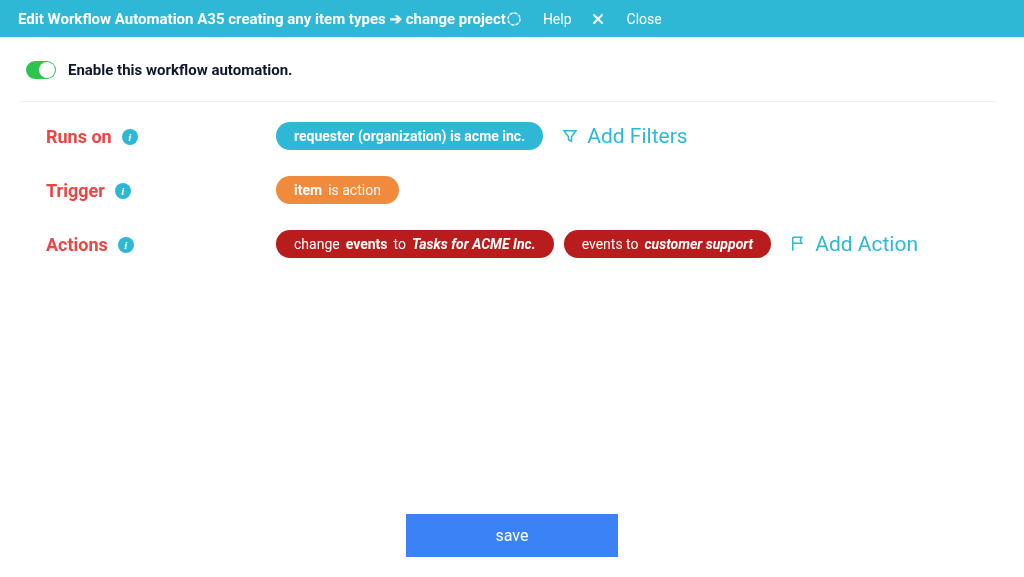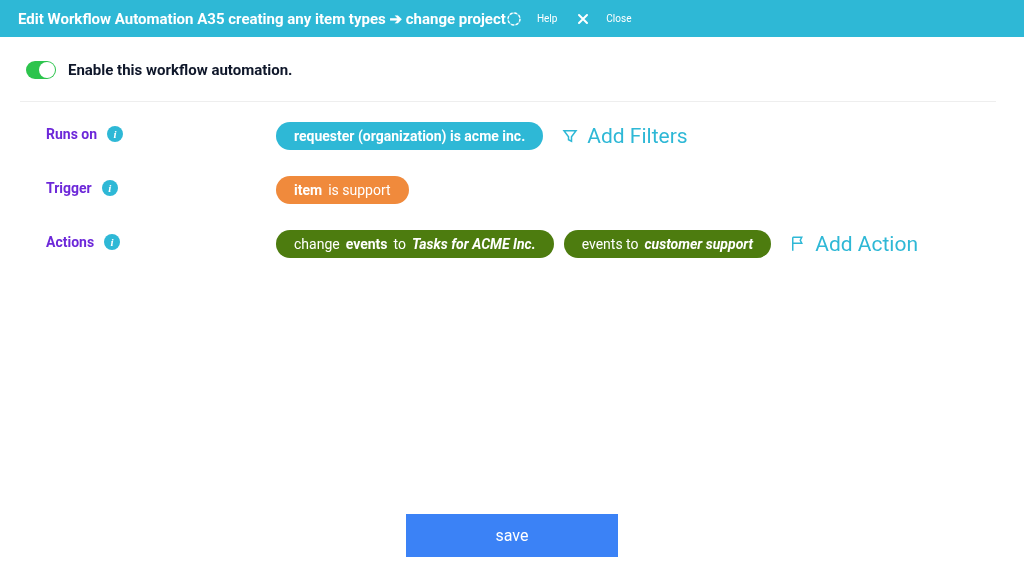--- a/index.html
+++ b/index.html
@@ -28,23 +28,23 @@
       font-weight: 700;
     }
     .header-actions {
       display: flex;
       align-items: center;
       gap: 18px;
     }
     .header-btn {
       display: flex;
       align-items: center;
-      gap: 15px;
-      color: #fff;
-      font-size: 10px;
+      gap: 21px;
+      color: #fff;
+      font-size: 14px;
       cursor: pointer;
     }
     .header-btn svg {
       width: 16px;
       height: 16px;
       fill: #fff;
     }
     .body {
       padding: 24px 38px 0 24px;
     }
@@ -98,23 +98,23 @@
     }
     .row-label-wrap {
       display: flex;
       align-items: center;
       gap: 10px;
       width: 230px;
       flex-shrink: 0;
       padding-top: 4px;
     }
     .row-label {
-      font-size: 14px;
-      font-weight: 700;
-      color: #6d28d9;
+      font-size: 18px;
+      font-weight: 700;
+      color: #ef4444;
     }
     .info-icon {
       width: 16px;
       height: 16px;
       border-radius: 50%;
       background: #2eb8d6;
       color: #fff;
       display: inline-flex;
       align-items: center;
       justify-content: center;
@@ -135,21 +135,21 @@
       padding: 6px 18px;
       font-size: 14px;
       color: #fff;
       display: inline-flex;
       align-items: center;
       gap: 6px;
       cursor: pointer;
     }
     .pill-blue { background: #2eb8d6; }
     .pill-orange { background: #f08a3c; }
-    .pill-green { background: #4d7c0f; text-align: center; }
+    .pill-green { background: #b91c1c; text-align: center; }
     .pill .bold { font-weight: 700; }
     .pill .italic { font-style: italic; font-weight: 700; }
     .chevron-down {
       width: 0;
       height: 0;
       border-left: 5px solid transparent;
       border-right: 5px solid transparent;
       border-top: 6px solid #fff;
       margin-left: 6px;
     }
@@ -243,21 +243,21 @@
     </div>
 
     <div class="config-row">
       <div class="row-label-wrap">
         <span class="row-label">Trigger</span>
         <span class="info-icon">i</span>
       </div>
       <div class="row-content">
         <div class="pill pill-orange">
           <span class="bold">item</span>
-          <span>is support</span>
+          <span>is action</span>
         </div>
       </div>
     </div>
 
     <div class="config-row">
       <div class="row-label-wrap">
         <span class="row-label">Actions</span>
         <span class="info-icon">i</span>
       </div>
       <div class="row-content">

